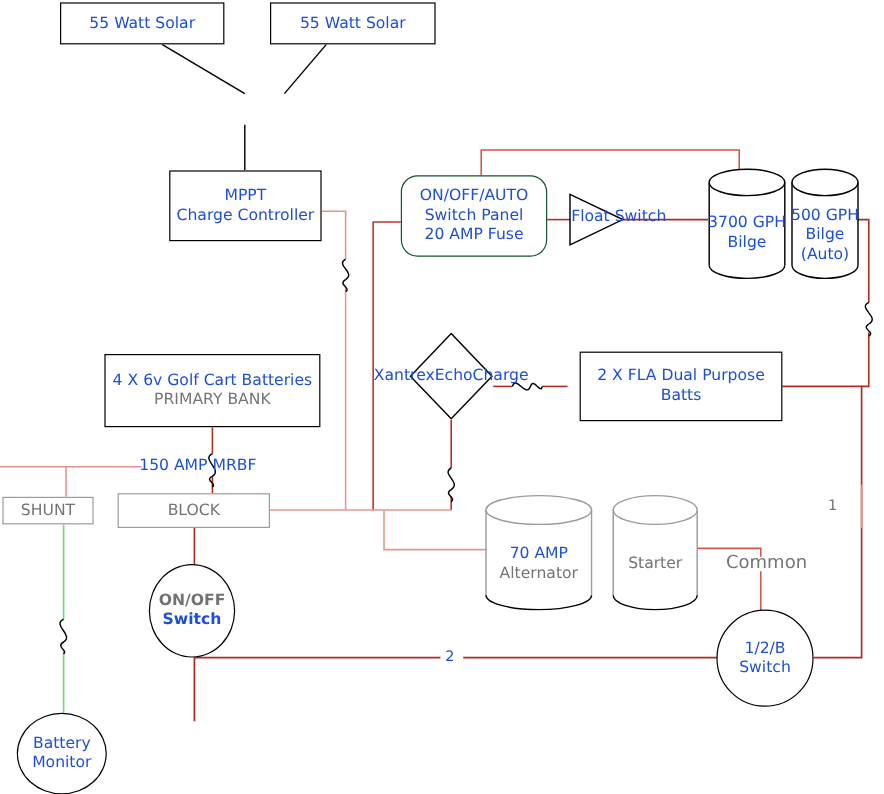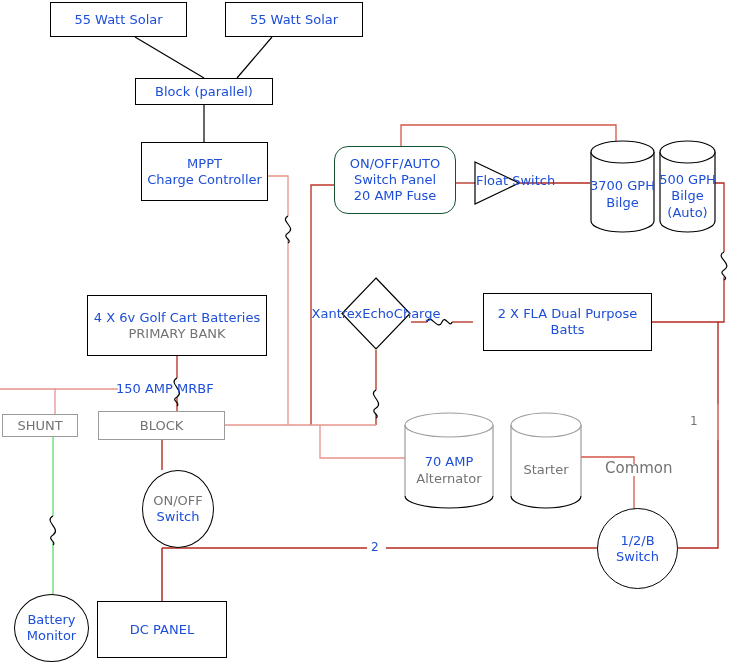--- a/index.html
+++ b/index.html
@@ -203,23 +203,20 @@
   </svg>
 
   <div class="node rect fs13 txt-black" style="left:50px; top:2px; width:137px; height:35px;">
     <span>55 Watt Solar</span>
   </div>
 
   <div class="node rect fs13 txt-black" style="left:225px; top:2px; width:138px; height:35px;">
     <span>55 Watt Solar</span>
   </div>
 
-  <div class="node rect fs13 txt-black" style="left:135px; top:78px; width:138px; height:27px;">
-    <span>Block (parallel)</span>
-  </div>
 
   <div class="node rect fs13 txt-black" style="left:141px; top:142px; width:127px; height:59px;">
     <span>MPPT</span>
     <span>Charge Controller</span>
   </div>
 
   <div class="node rounded fs13 txt-black" style="left:334px; top:146px; width:122px; height:68px;">
     <span>ON/OFF/AUTO</span>
     <span>Switch Panel</span>
     <span>20 AMP Fuse</span>
@@ -283,21 +280,21 @@
   <div class="node rect-gray fs13 txt-gray" style="left:2px; top:414px; width:76px; height:23px;">
     <span>SHUNT</span>
   </div>
 
   <div class="node rect-gray fs13 txt-gray" style="left:98px; top:411px; width:127px; height:29px;">
     <span>BLOCK</span>
   </div>
 
   <div class="free-label fs13 txt-black" style="left:116px; top:381px;">150 AMP MRBF</div>
 
-  <div class="node circle fs13" style="left:142px; top:470px; width:72px; height:78px;">
+  <div class="node circle fs13" style="left:124px; top:470px; width:72px; height:78px;font-weight:bold;">
     <span class="txt-gray">ON/OFF</span>
     <span class="txt-black">Switch</span>
   </div>
 
   <div class="cyl" style="left:404px; top:412px; width:90px; height:97px;">
     <svg width="90" height="97" viewBox="0 0 90 97" xmlns="http://www.w3.org/2000/svg">
       <path d="M 1 13 L 1 84" stroke="#9b9b9b" stroke-width="1.2" fill="none"></path>
       <path d="M 89 13 L 89 84" stroke="#9b9b9b" stroke-width="1.2" fill="none"></path>
       <ellipse cx="45" cy="13" rx="44" ry="12" fill="#ffffff" stroke="#9b9b9b" stroke-width="1.2"></ellipse>
       <path d="M 1 84 A 44 12 0 0 0 89 84" stroke="#000000" stroke-width="1.2" fill="none"></path>
@@ -329,17 +326,14 @@
 
   <div class="free-label fs12 txt-gray" style="left:690px; top:414px;">1</div>
 
   <div class="free-label fs12 txt-black" style="left:371px; top:540px;">2</div>
 
   <div class="node circle fs13 txt-black" style="left:14px; top:594px; width:75px; height:68px;">
     <span>Battery</span>
     <span>Monitor</span>
   </div>
 
-  <div class="node rect fs13 txt-black" style="left:97px; top:601px; width:130px; height:57px;">
-    <span>DC PANEL</span>
-  </div>
 
 </div>
 
 </body></html>

